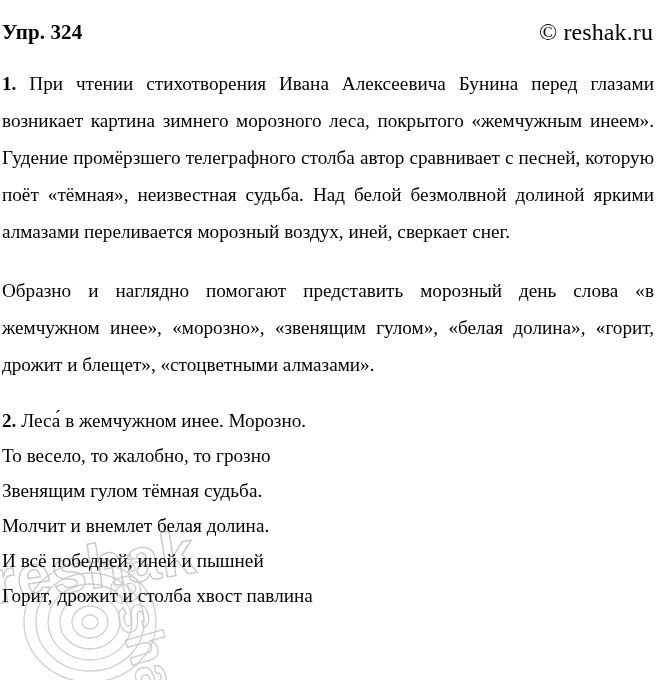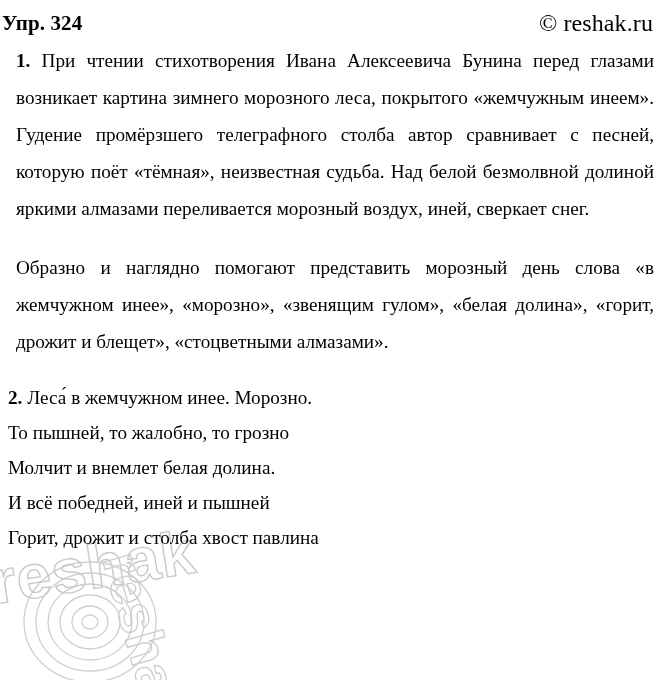--- a/index.html
+++ b/index.html
@@ -71,39 +71,39 @@
     position: relative;
     z-index: 1;
     padding: 0 2px 0 1px;
   }
 
   .header {
     display: flex;
     align-items: center;
     justify-content: space-between;
     padding: 0 3px 0 1px;
-    margin-top: 10px;
+    margin-top: 19px;
   }
 
   .exercise-title {
     font-size: 21px;
     font-weight: 700;
     line-height: 26px;
     letter-spacing: 0.1px;
   }
 
   .copyright {
     font-size: 24px;
     line-height: 26px;
     letter-spacing: 0.1px;
   }
 
   .body-block {
-    margin-top: 6px;
-    padding: 0 2px 0 15px;
+    margin-top: 20px;
+    padding: 0 2px 0 1px;
   }
 
   p.para {
     margin: 0 0 22px 0;
     font-size: 19.2px;
     line-height: 37px;
     text-align: justify;
     text-justify: inter-word;
     hyphens: none;
   }
@@ -112,21 +112,21 @@
     margin-bottom: 0;
     font-family: Liberation Serif, serif;
   }
 
   .lead-num {
     font-weight: 700;
   }
 
   .poem {
     margin-top: 20px;
-    padding: 0 2px 0 7px;
+    padding: 0 2px 0 1px;
   }
 
   .poem-line {
     font-size: 19.2px;
     line-height: 35px;
     margin: 0;
     white-space: nowrap;
   }
 </style>
 </head>
@@ -160,19 +160,20 @@
     </p>
     <p class="para">
       <span>Образно и наглядно помогают представить морозный день слова «в жемчужном инее», «морозно», «звенящим гулом», «белая долина», «горит, дрожит и блещет», «стоцветными алмазами».</span>
     </p>
   </div>
 
   <div class="poem">
     <p class="poem-line">
       <span class="lead-num">2. </span><span>Леса́ в жемчужном инее. Морозно.</span>
     </p>
-    <p class="poem-line">То пышней, то жалобно, то грозно</p>
+    <p class="poem-line">То весело, то жалобно, то грозно</p>
+    <p class="poem-line">Звенящим гулом тёмная судьба.</p>
     <p class="poem-line">Молчит и внемлет белая долина.</p>
     <p class="poem-line">И всё победней, иней и пышней</p>
     <p class="poem-line">Горит, дрожит и столба хвост павлина</p>
   </div>
 
 </div>
 
 </body></html>

